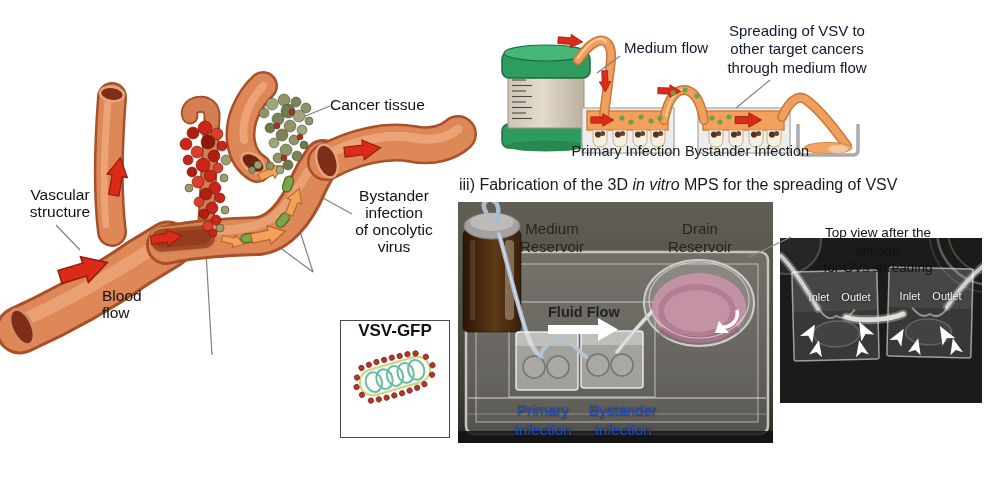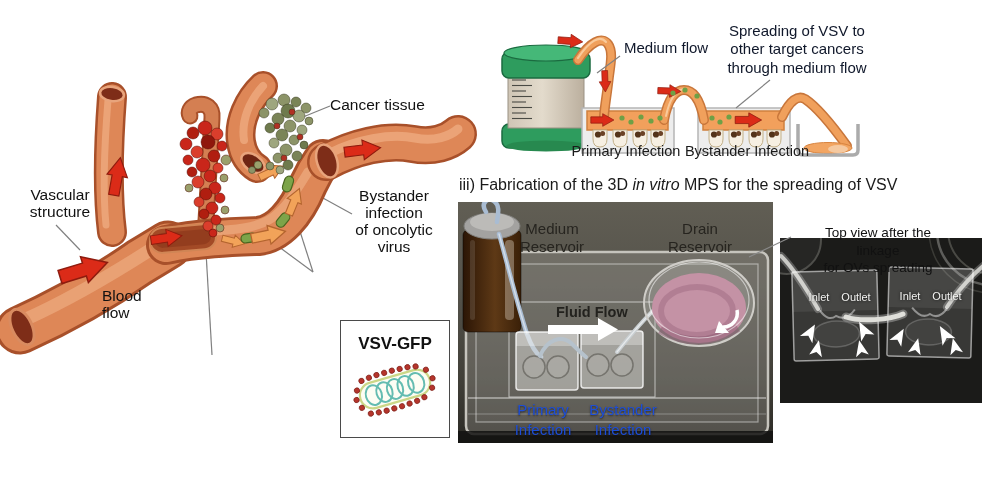--- a/index.html
+++ b/index.html
@@ -12,28 +12,28 @@
   .nowrap{white-space:nowrap;}
   .heading{position:absolute;left:459px;top:176px;font-size:16px;color:#1a1a1a;white-space:nowrap;}
   .heading .it{font-style:italic;}
   .schlbl{position:absolute;font-weight:normal;font-size:15px;color:#0f172a;
           white-space:pre-line;text-align:center;line-height:1.22;transform:translateX(-50%);}
   .schlbl.la{transform:none;text-align:left;white-space:nowrap;}
   .chamlbl{position:absolute;font-size:14.5px;color:#1a1a1a;transform:translateX(-50%);white-space:nowrap;}
   .phlbl{position:absolute;font-size:15px;font-weight:500;color:#26241f;line-height:1.18;
          text-align:center;transform:translateX(-50%);white-space:pre-line;}
   .phlbl.light{color:#1d4ed8;font-weight:400;line-height:1.3;text-shadow:0 1px 2px rgba(0,0,0,.55);}
-  .phlbl.ff{font-weight:bold;font-size:14.5px;color:#23221e;transform:none;white-space:nowrap;margin-left:8px;}
+  .phlbl.ff{font-weight:bold;font-size:14.5px;color:#23221e;transform:none;white-space:nowrap;}
   .tvcap{position:absolute;font-size:13.5px;color:#111;line-height:1.3;text-align:center;
          transform:translateX(-50%);white-space:pre-line;margin-top:20px;}
   .tvlbl{position:absolute;font-size:11px;color:#f4f4f2;transform:translateX(-50%);
          white-space:nowrap;text-shadow:0 0 3px rgba(0,0,0,.8);}
   .vsvbox{position:absolute;left:340px;top:320px;width:108px;height:116px;background:#fff;
           border:1.5px solid #4a4a4a;display:flex;flex-direction:column;align-items:center;}
-  .vsvbox .t{font-weight:bold;font-size:17px;color:#111;margin-top:13px;}
+  .vsvbox .t{font-weight:bold;font-size:17px;color:#111;}
 </style>
 </head>
 <body>
 
 <div class="canvas">
 
 <svg class="art" viewBox="0 0 1000 481">
   <defs>
     <polygon id="rarw" points="-16,-4.5 1,-4.5 1,-9 17,0 1,9 1,4.5 -16,4.5"></polygon>
     <rect id="caps" x="-8" y="-4.5" width="16" height="9" rx="4.5"></rect>

